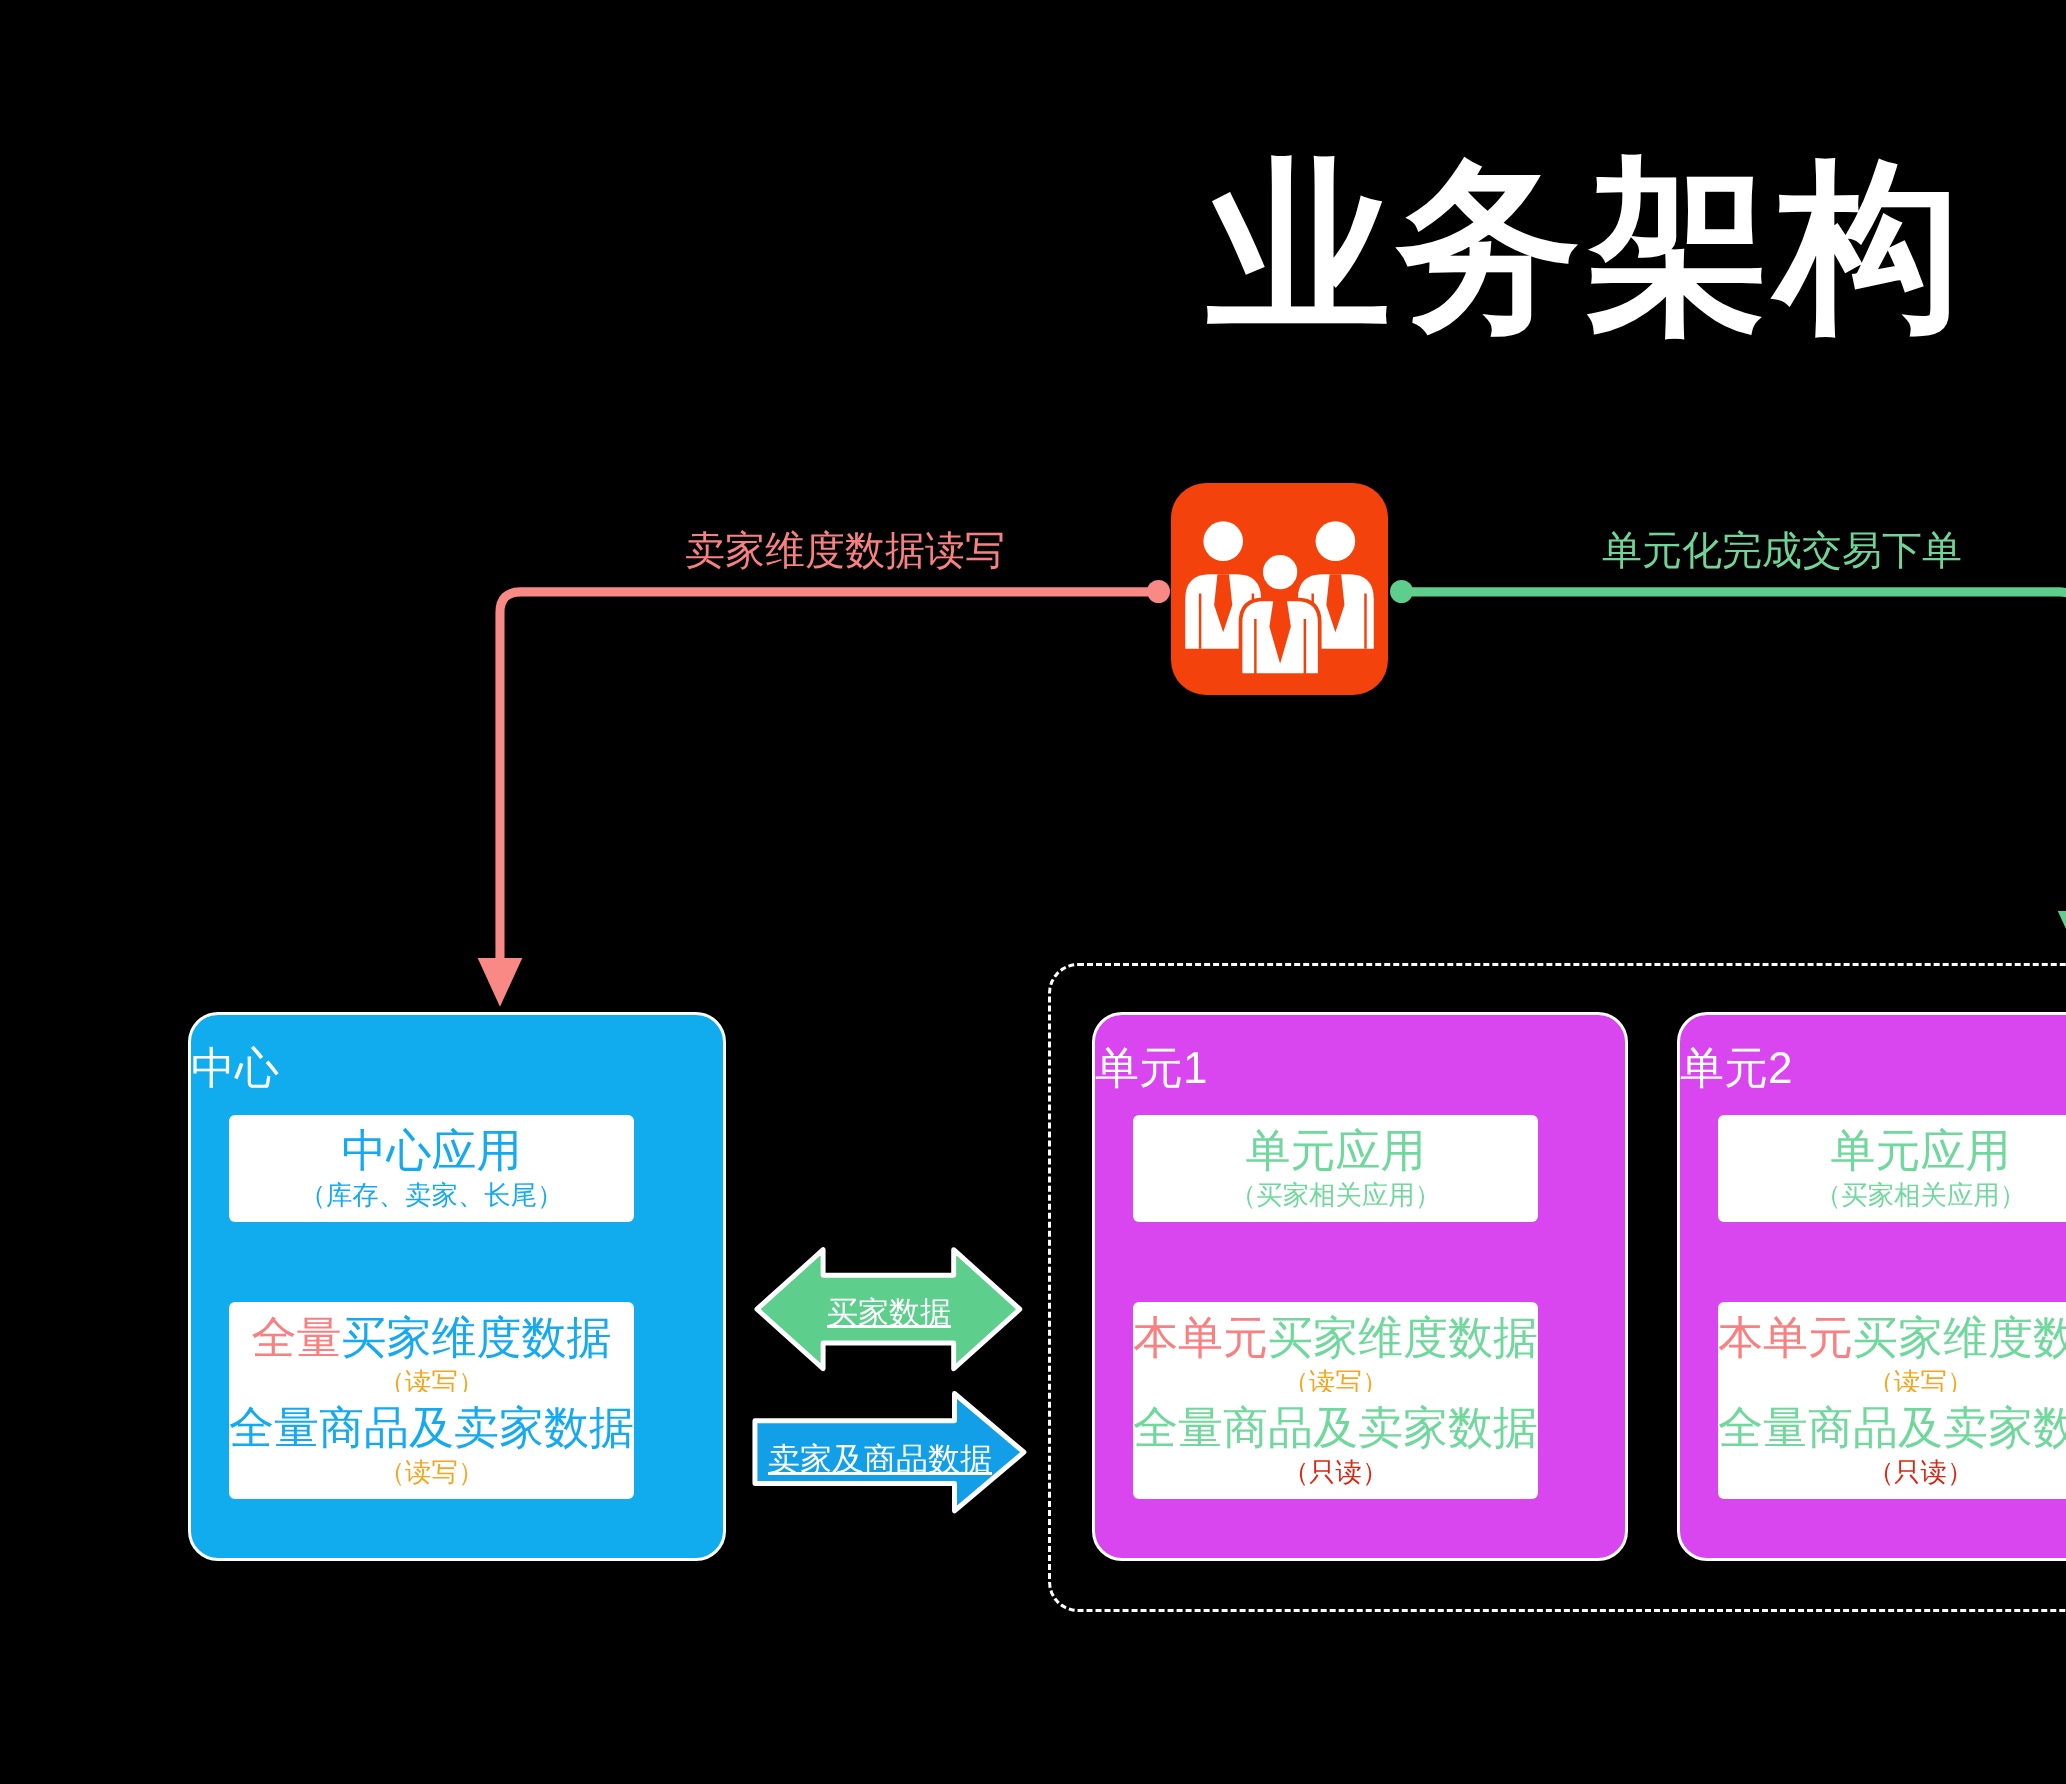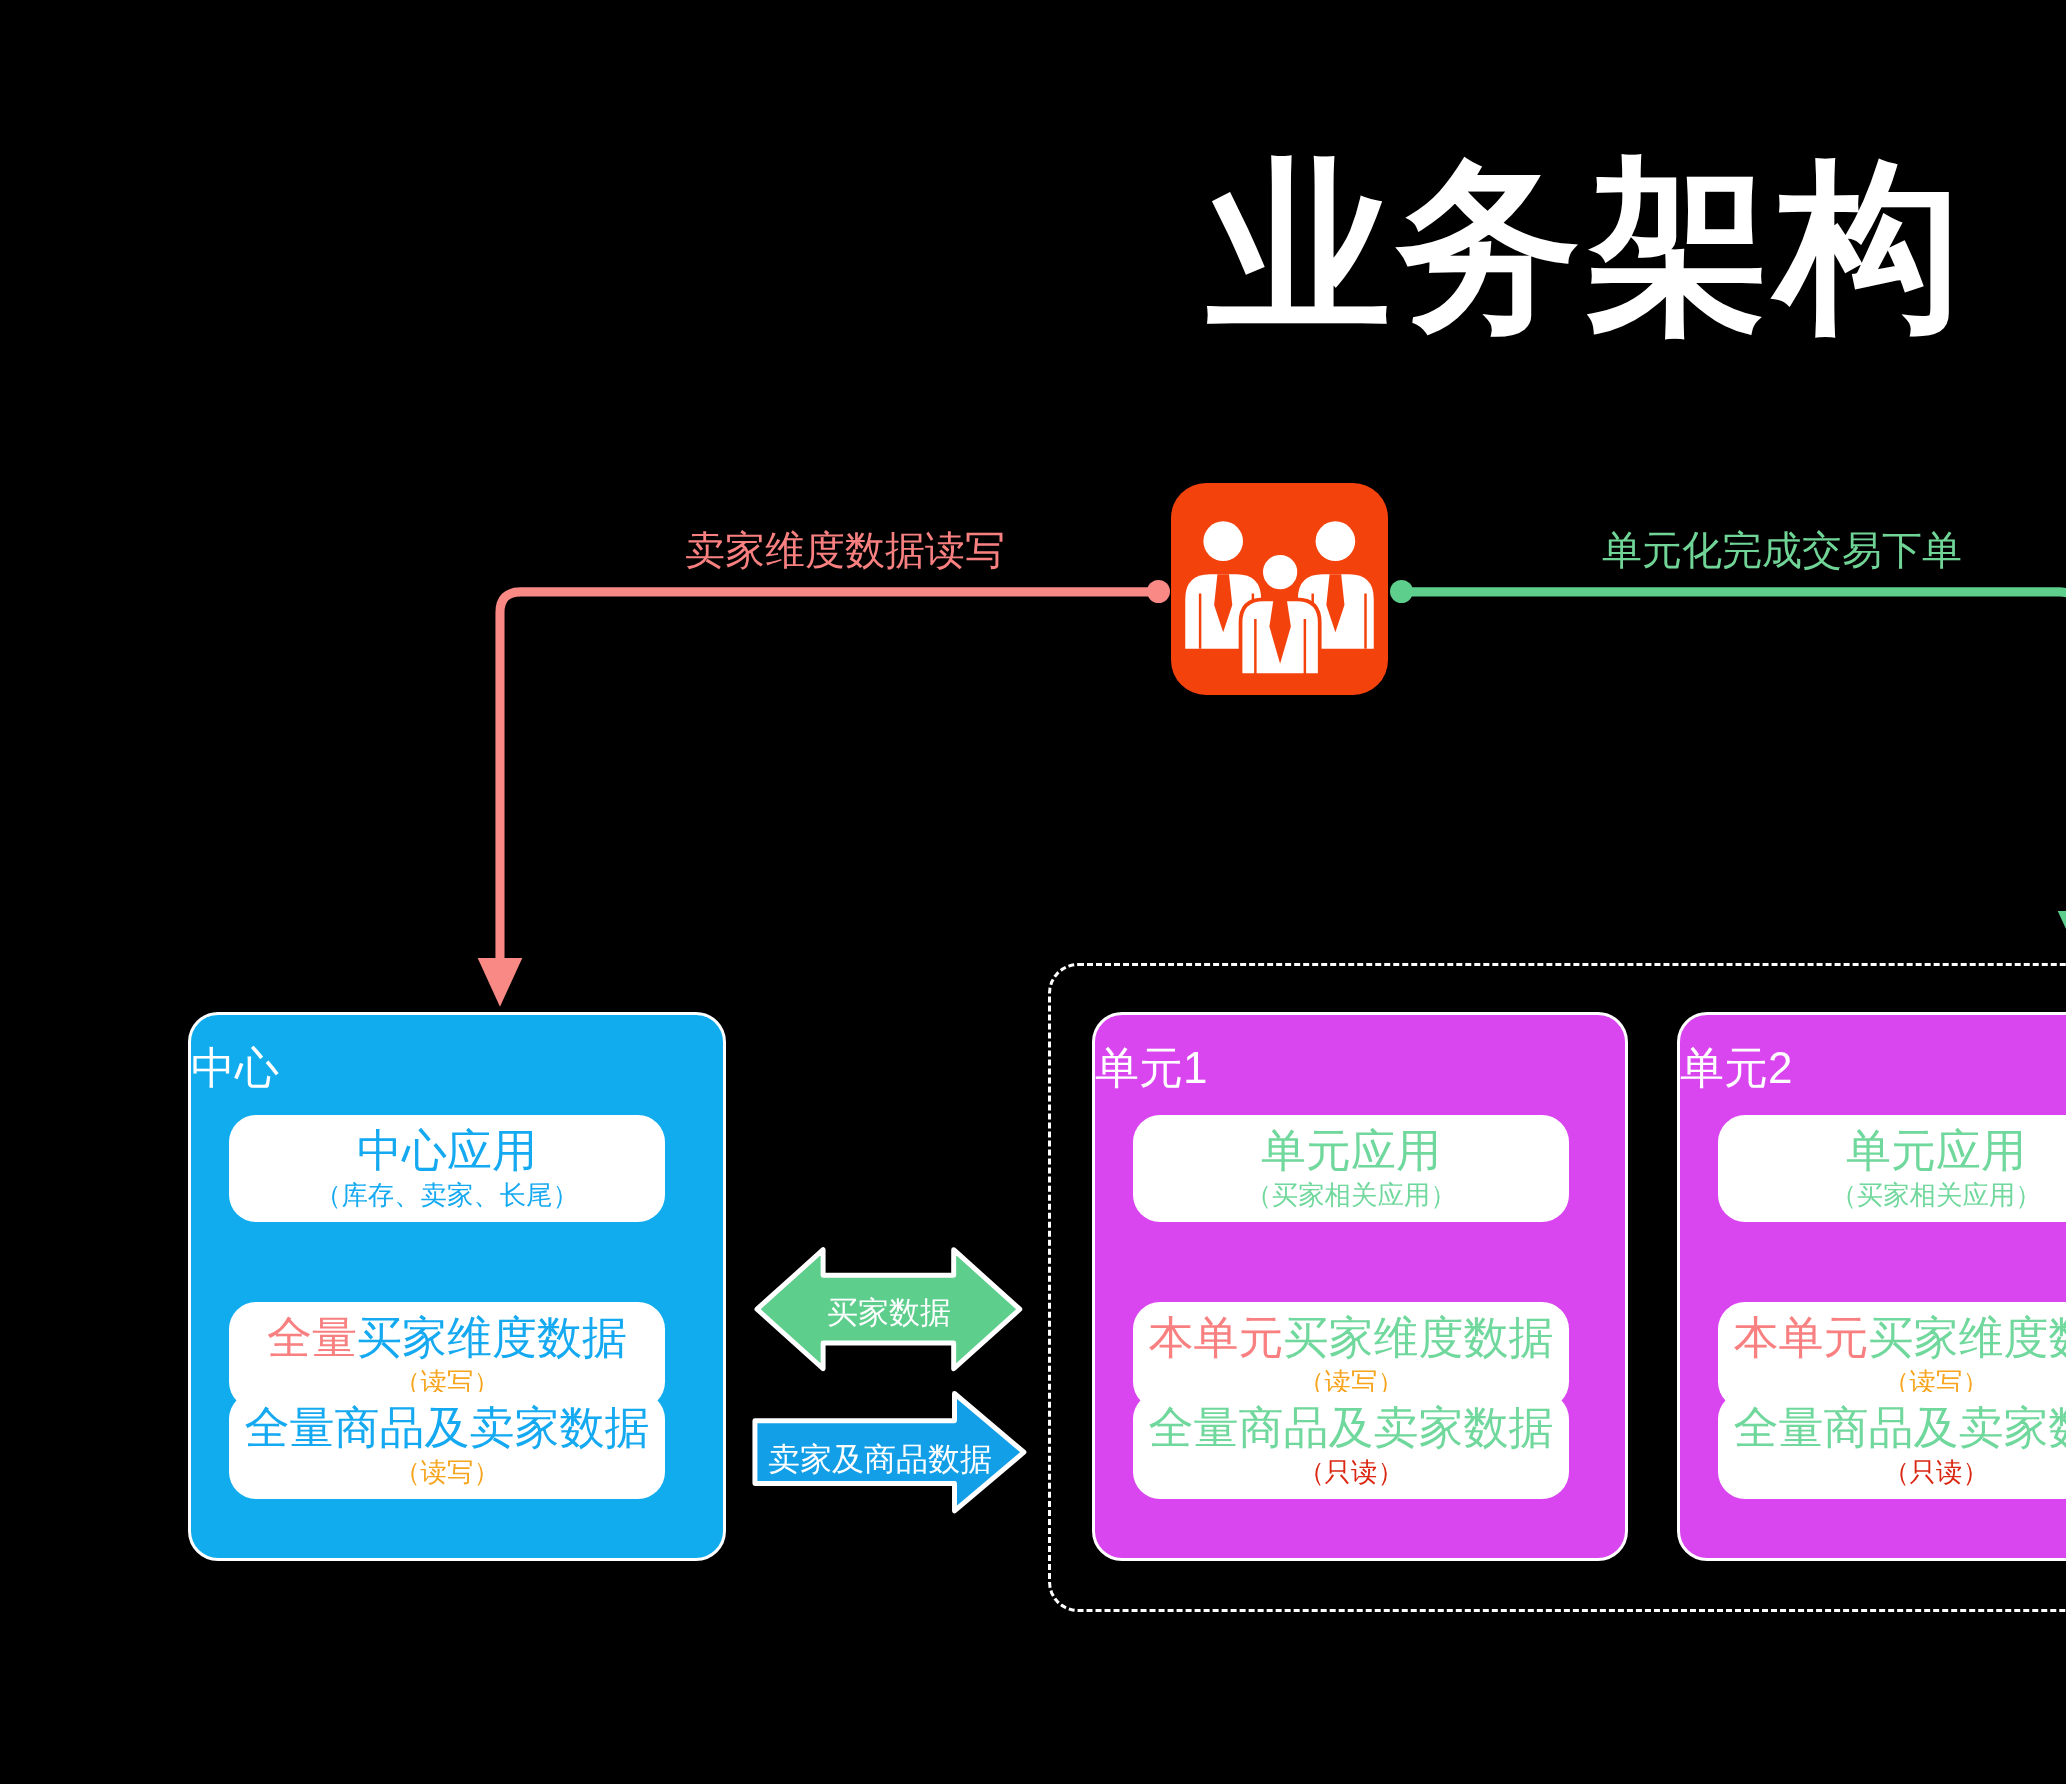--- a/index.html
+++ b/index.html
@@ -20,31 +20,31 @@
 
   
   .lbl{position:absolute;font-size:40px;white-space:nowrap;}
   .lbl-left{left:685px;top:523px;color:#F98080;}
   .lbl-right{left:1602px;top:523px;color:#6FD495;}
 
   
   .overlay{position:absolute;left:0;top:0;width:3173px;height:1785px;pointer-events:none;}
 
   
-  .flow-label{position:absolute;color:#FFFFFF;text-align:center;white-space:nowrap;}
+  .flow-label{position:absolute;color:#FFFFFF;text-align:center;white-space:nowrap;text-decoration:underline;}
   .flow-buyer{left:798px;top:1292px;width:182px;font-size:31px;}
   .flow-seller{left:767px;top:1438px;width:226px;font-size:32px;}
 
   
   .panel{position:absolute;border:3.3px solid #FFFFFF;border-radius:30px;}
   .panel-center{left:188px;top:1012px;width:532px;height:543px;background:#11ACEE;}
   .panel-unit{width:530px;height:543px;background:#d946ef;}
   .panel-title{margin:24px 0 0 0;font-size:44px;font-weight:500;color:#FFFFFF;}
 
-  .card{position:absolute;left:38px;width:436px;height:107px;background:#FFFFFF;border-radius:27px;
+  .card{position:absolute;left:38px;width:405px;height:107px;background:#FFFFFF;border-radius:6px;
         display:flex;flex-direction:column;align-items:center;justify-content:center;gap:6.6px;}
   .card-1{top:100px;} .card-2{top:239px;margin-top:48px;} .card-3{top:377px;}
   .card-line1{font-size:45px;font-weight:500;white-space:nowrap;line-height:1.05;}
   .note{font-size:26.4px;font-weight:500;line-height:1.1;white-space:nowrap;text-align:center;}
 
   .main-blue{color:#14A9F0;} .main-green{color:#70D89C;} .hl{color:#F98080;}
   .note-blue{color:#14A9F0;} .note-green{color:#70D89C;}
   .note-orange{color:#F7A51F;} .note-red{color:#DB2612;}
 
   

